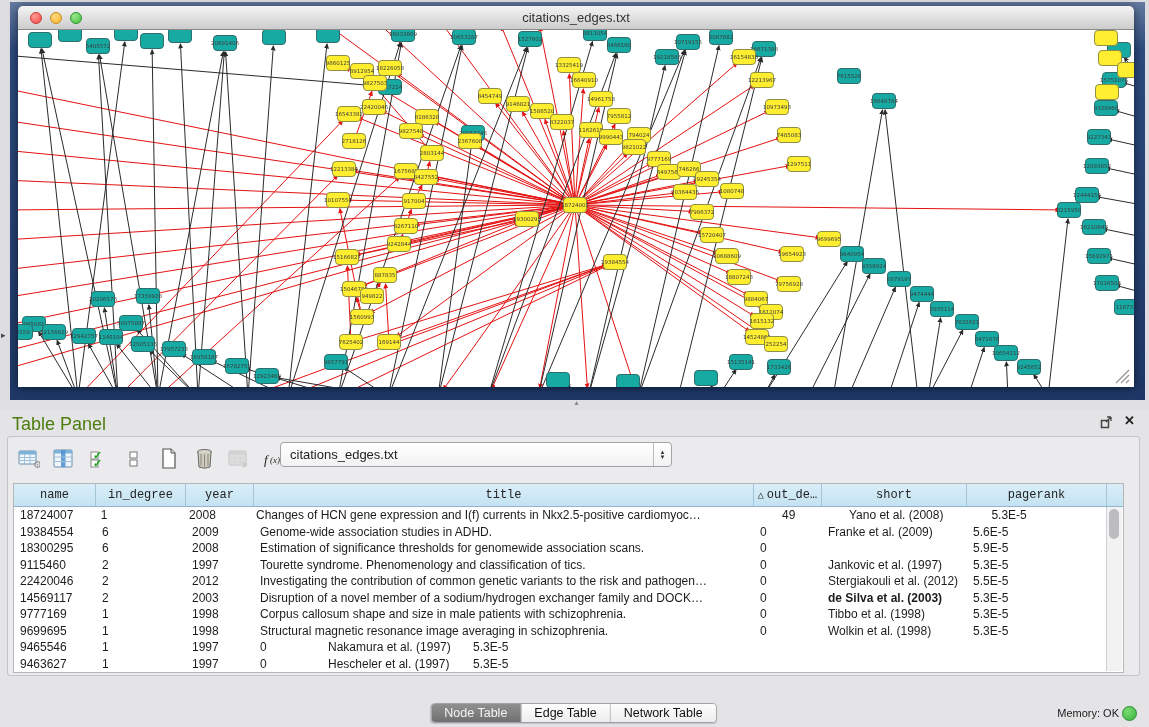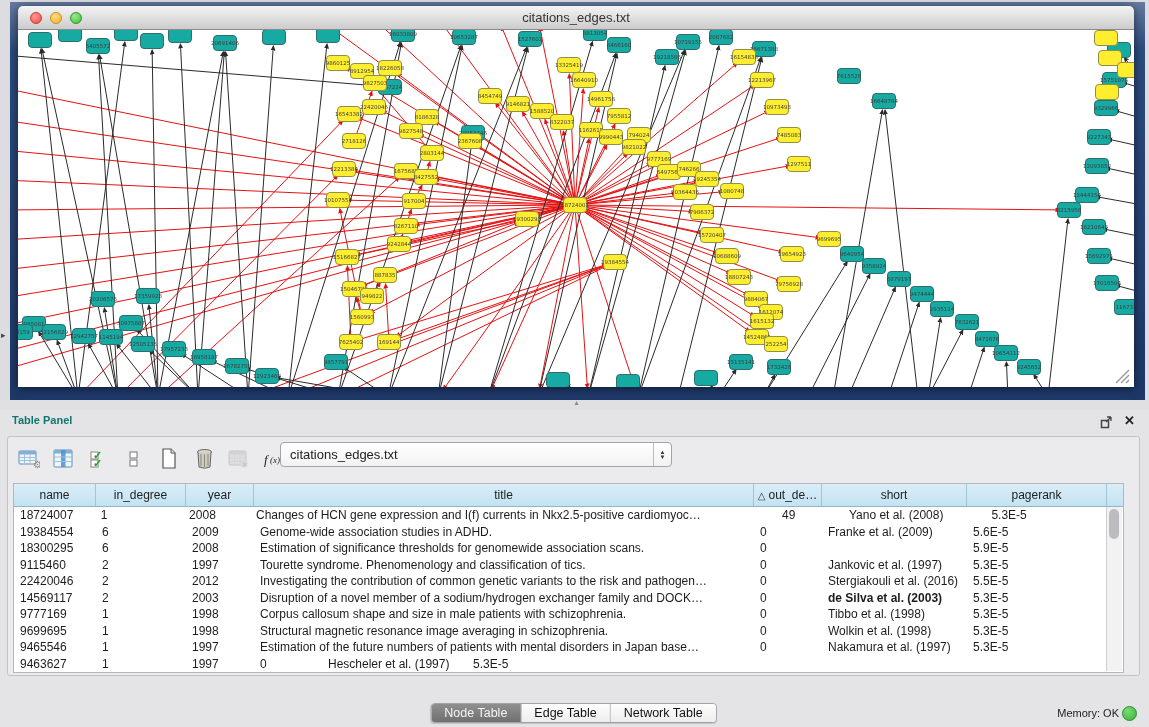--- a/index.html
+++ b/index.html
@@ -26,40 +26,40 @@
   #net-svg{position:absolute;left:0;top:0;}
   #net-svg text{font-family:"DejaVu Sans",sans-serif;}
 
   
   #splitter{position:absolute;left:0;top:400px;width:1149px;height:10px;background:#e0e0e3;}
   #splitter-handle{position:absolute;left:50%;top:-2px;color:#8a8a8a;font-size:8px;}
 
   
   #table-panel{position:absolute;left:0;top:410px;width:1149px;bottom:0;background:#e4e4e6;}
   #tp-header{position:relative;height:24px;}
-  #tp-title{position:absolute;left:12px;top:4px;font-size:11px;color:#0f766e;font-weight:bold;}
+  #tp-title{position:absolute;left:12px;top:4px;font-size:18px;color:#4d7c0f;}
   #tp-float{position:absolute;right:36px;top:5px;cursor:pointer;}
   #tp-close{position:absolute;right:14px;top:3px;font-size:13px;font-weight:bold;color:#222;cursor:pointer;}
   #tp-card{position:absolute;left:7px;top:26px;width:1133px;height:240px;
      background:#ebebed;border:1px solid #c3c3c6;border-radius:3px;box-sizing:border-box;}
   #tp-toolbar{position:absolute;left:8px;top:6px;height:34px;display:flex;align-items:center;gap:9px;}
   .tb-btn{width:26px;height:26px;display:flex;align-items:center;justify-content:center;
      border:none;background:transparent;padding:0;cursor:pointer;}
   .tb-btn[disabled]{opacity:.55;cursor:default;}
   #tbl-select{position:absolute;left:272px;top:5px;width:392px;height:25px;
      background:linear-gradient(#ffffff,#f2f2f2);border:1px solid #a4a4a8;border-radius:4px;
      font-size:13px;color:#222;display:flex;align-items:center;cursor:pointer;box-sizing:border-box;}
   #tbl-select .val{flex:1;padding-left:9px;}
   #tbl-select .stepper{width:17px;height:100%;border-left:1px solid #bbb;display:flex;
      flex-direction:column;align-items:center;justify-content:center;font-size:6px;color:#333;line-height:5px;}
 
   #tbl{position:absolute;left:5px;top:46px;width:1109px;height:188px;background:#fff;
      border:1px solid #b6b6b9;box-sizing:content-box;}
   #tbl-head{display:flex;height:22px;background:linear-gradient(#daeef9,#c3e2f1);
-     border-bottom:1px solid #8fb6ca;}
+     border-bottom:1px solid #8fb6ca;font-family:Liberation Mono, monospace;}
   .hcell{box-sizing:border-box;border-right:1px solid #a3c4d6;font-size:12px;color:#222;
      display:flex;align-items:center;justify-content:center;gap:3px;cursor:pointer;overflow:hidden;white-space:nowrap;}
   .hcell .sort{font-size:10px;color:#333;}
   #tbl-body{position:relative;}
   .trow{display:flex;height:16.5px;background:#fff;cursor:default;}
   .tcell{box-sizing:border-box;padding-left:6px;font-size:12px;color:#1c1c1c;
      white-space:nowrap;overflow:hidden;display:flex;align-items:center;}
   #vscroll{position:absolute;right:1px;top:23px;width:15px;height:164px;background:#f2f2f3;
      border-left:1px solid #cfcfd2;}
   #vthumb{position:absolute;left:2px;top:2px;width:10px;height:30px;background:#bcbcc0;border-radius:5px;}
@@ -922,21 +922,21 @@
             <div class="tcell" style="width: 68px;">0</div>
             <div class="tcell" style="width: 145px;">Jankovic et al. (1997)</div>
             <div class="tcell" style="width: 140px;">5.3E-5</div>
           </div>
           <div class="trow">
             <div class="tcell" style="width: 82px;">22420046</div>
             <div class="tcell" style="width: 90px;">2</div>
             <div class="tcell" style="width: 68px;">2012</div>
             <div class="tcell" style="width: 500px;">Investigating the contribution of common genetic variants to the risk and pathogen…</div>
             <div class="tcell" style="width: 68px;">0</div>
-            <div class="tcell" style="width: 145px;">Stergiakouli et al. (2016)</div>
+            <div class="tcell" style="width: 145px;">Stergiakouli et al. (2012)</div>
             <div class="tcell" style="width: 140px;">5.5E-5</div>
           </div>
           <div class="trow">
             <div class="tcell" style="width: 82px;">14569117</div>
             <div class="tcell" style="width: 90px;">2</div>
             <div class="tcell" style="width: 68px;">2003</div>
             <div class="tcell" style="width: 500px;">Disruption of a novel member of a sodium/hydrogen exchanger family and DOCK…</div>
             <div class="tcell" style="width: 68px;">0</div>
             <div class="tcell" style="width: 145px; font-weight: bold;">de Silva et al. (2003)</div>
             <div class="tcell" style="width: 140px;">5.3E-5</div>
@@ -956,21 +956,20 @@
             <div class="tcell" style="width: 68px;">1998</div>
             <div class="tcell" style="width: 500px;">Structural magnetic resonance image averaging in schizophrenia.</div>
             <div class="tcell" style="width: 68px;">0</div>
             <div class="tcell" style="width: 145px;">Wolkin et al. (1998)</div>
             <div class="tcell" style="width: 140px;">5.3E-5</div>
           </div>
           <div class="trow">
             <div class="tcell" style="width: 82px;">9465546</div>
             <div class="tcell" style="width: 90px;">1</div>
             <div class="tcell" style="width: 68px;">1997</div>
-            <div class="tcell" style="width: 500px;">Estimation of the future numbers of patients with mental disorders in Japan base…</div>
             <div class="tcell" style="width: 68px;">0</div>
             <div class="tcell" style="width: 145px;">Nakamura et al. (1997)</div>
             <div class="tcell" style="width: 140px;">5.3E-5</div>
           </div>
           <div class="trow">
             <div class="tcell" style="width: 82px;">9463627</div>
             <div class="tcell" style="width: 90px;">1</div>
             <div class="tcell" style="width: 68px;">1997</div>
             <div class="tcell" style="width: 68px;">0</div>
             <div class="tcell" style="width: 145px;">Hescheler et al. (1997)</div>

